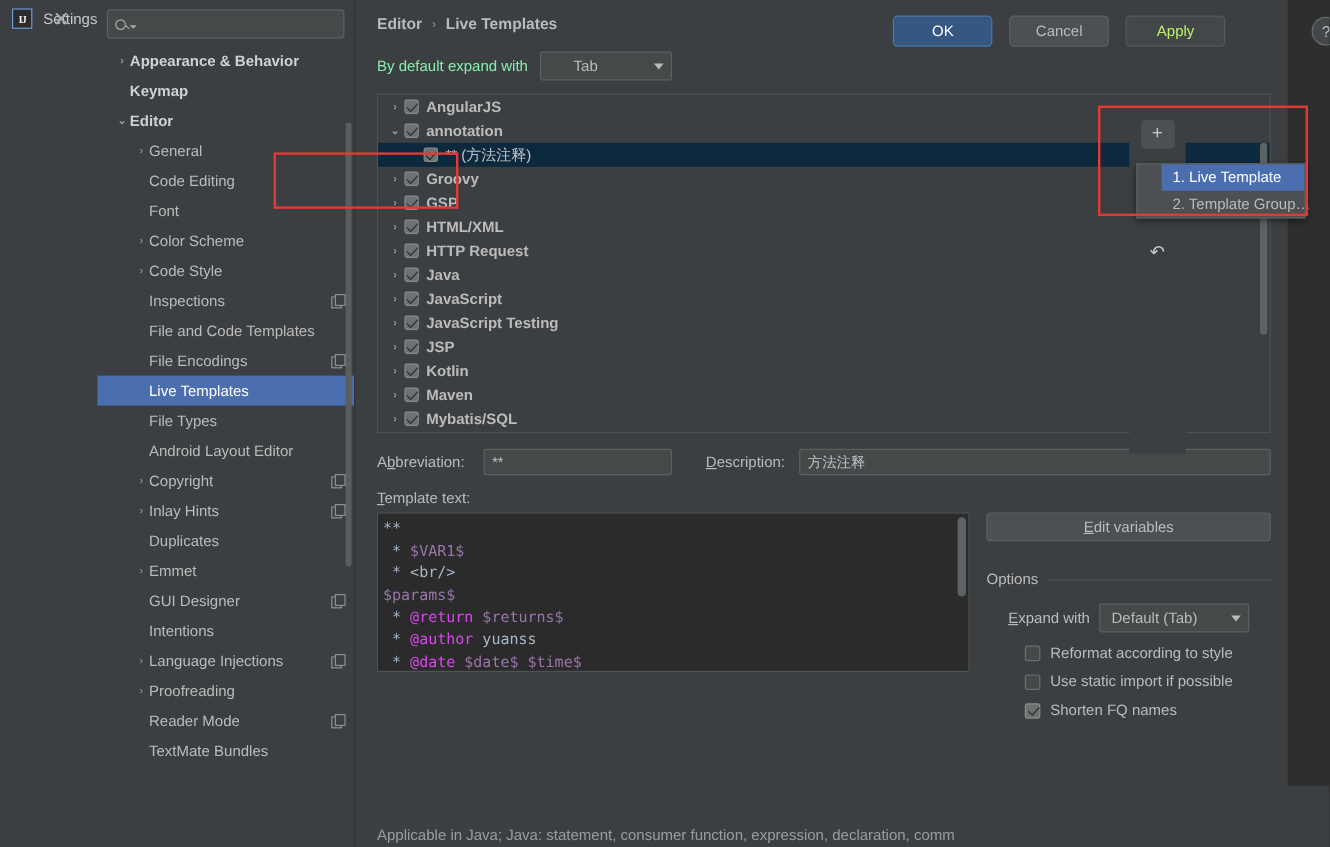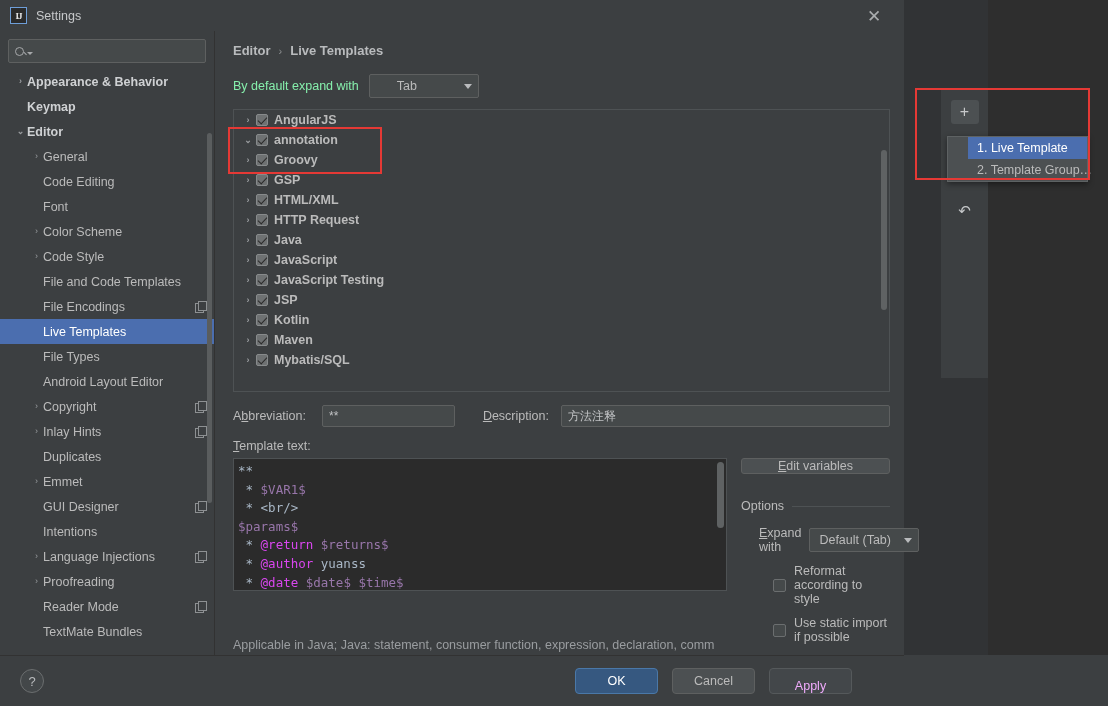--- a/index.html
+++ b/index.html
@@ -14,21 +14,21 @@
   
   .backdrop { position:absolute; inset:0; background:#2b2b2b; }
   .backdrop-strip { position:absolute; left:0; top:0; width:1108px; height:706px; background:#313335; }
   .backdrop-dark-right { position:absolute; left:988px; top:0; width:120px; height:706px; background:#2e2e2e; }
   .backdrop-dark-bottom { position:absolute; left:0; top:655px; width:1108px; height:51px; background:#3c3f41; }
 
   
   .dialog {
     position:absolute; left:0; top:0; width:904px; height:706px;
     background:#3c3f41;
-    display:flex; flex-direction:column;
+    display:flex; flex-direction:row;
   }
   .titlebar {
     height:31px; background:#3c3f41; position:relative;
     display:flex; align-items:center; padding-left:10px; flex:none;
   }
   .ij-logo {
     width:17px; height:17px; background:#2b2b2b; border:1px solid #6e9ed8;
     display:flex; align-items:center; justify-content:center;
     font-size:9px; font-weight:bold; color:#e8e8e8; letter-spacing:-1px;
     font-family:"Liberation Serif", serif;
@@ -221,21 +221,21 @@
     display:flex; align-items:center; justify-content:center;
     font-size:13px; cursor:pointer;
   }
   .footer-btns { position:absolute; right:52px; display:flex; gap:14px; }
   .btn {
     height:26px; min-width:83px; border-radius:4px; font-size:12.5px;
     display:flex; align-items:center; justify-content:center; cursor:pointer;
     border:1px solid #5e6060; background:#4c5052; color:#bbbbbb;
   }
   .btn.primary { background:#365880; border-color:#4a78a8; color:#ffffff; }
-  .btn.disabled { color:#f0abfc; border-color:#55595b; background:#43474a; cursor:default;align-items:flex-end; }
+  .btn.disabled { color:#bef264; border-color:#55595b; background:#43474a; cursor:default; }
 
   
   .tool-col {
     position:absolute; left:941px; top:88px; width:47px; height:290px;
     background:#3c3f41; display:flex; flex-direction:column; align-items:center;
     gap:8px; padding-top:12px;
   }
   .tool-btn {
     width:28px;height:24px; background:#4c5052; border-radius:3px;
     display:flex;align-items:center;justify-content:center;
@@ -318,20 +318,25 @@
           <div class="tree-item lvl1">
             <span class="arrow">›</span>
             <span class="tree-label">Color Scheme</span>
           </div>
           <div class="tree-item lvl1">
             <span class="arrow">›</span>
             <span class="tree-label">Code Style</span>
           </div>
           <div class="tree-item lvl1">
             <span class="arrow blank"></span>
+            <span class="tree-label">Inspections</span>
+            <span class="copy-ico"></span>
+          </div>
+          <div class="tree-item lvl1">
+            <span class="arrow blank"></span>
             <span class="tree-label">File and Code Templates</span>
           </div>
           <div class="tree-item lvl1">
             <span class="arrow blank"></span>
             <span class="tree-label">File Encodings</span>
             <span class="copy-ico"></span>
           </div>
           <div class="tree-item lvl1 selected">
             <span class="arrow blank"></span>
             <span class="tree-label">Live Templates</span>
@@ -412,20 +417,25 @@
         <div id="tmpl-list">
             <div class="tmpl-row">
               <span class="t-arrow">›</span>
               <span class="chk on"></span>
               <span>AngularJS</span>
             </div>
             <div class="tmpl-row">
               <span class="t-arrow">⌄</span>
               <span class="chk on"></span>
               <span>annotation</span>
+            </div>
+            <div class="tmpl-row child rowsel">
+              <span class="t-arrow blank"></span>
+              <span class="chk on child-indent"></span>
+              <span>** (方法注释)</span>
             </div>
             <div class="tmpl-row">
               <span class="t-arrow">›</span>
               <span class="chk on"></span>
               <span>Groovy</span>
             </div>
             <div class="tmpl-row">
               <span class="t-arrow">›</span>
               <span class="chk on"></span>
               <span>GSP</span>

